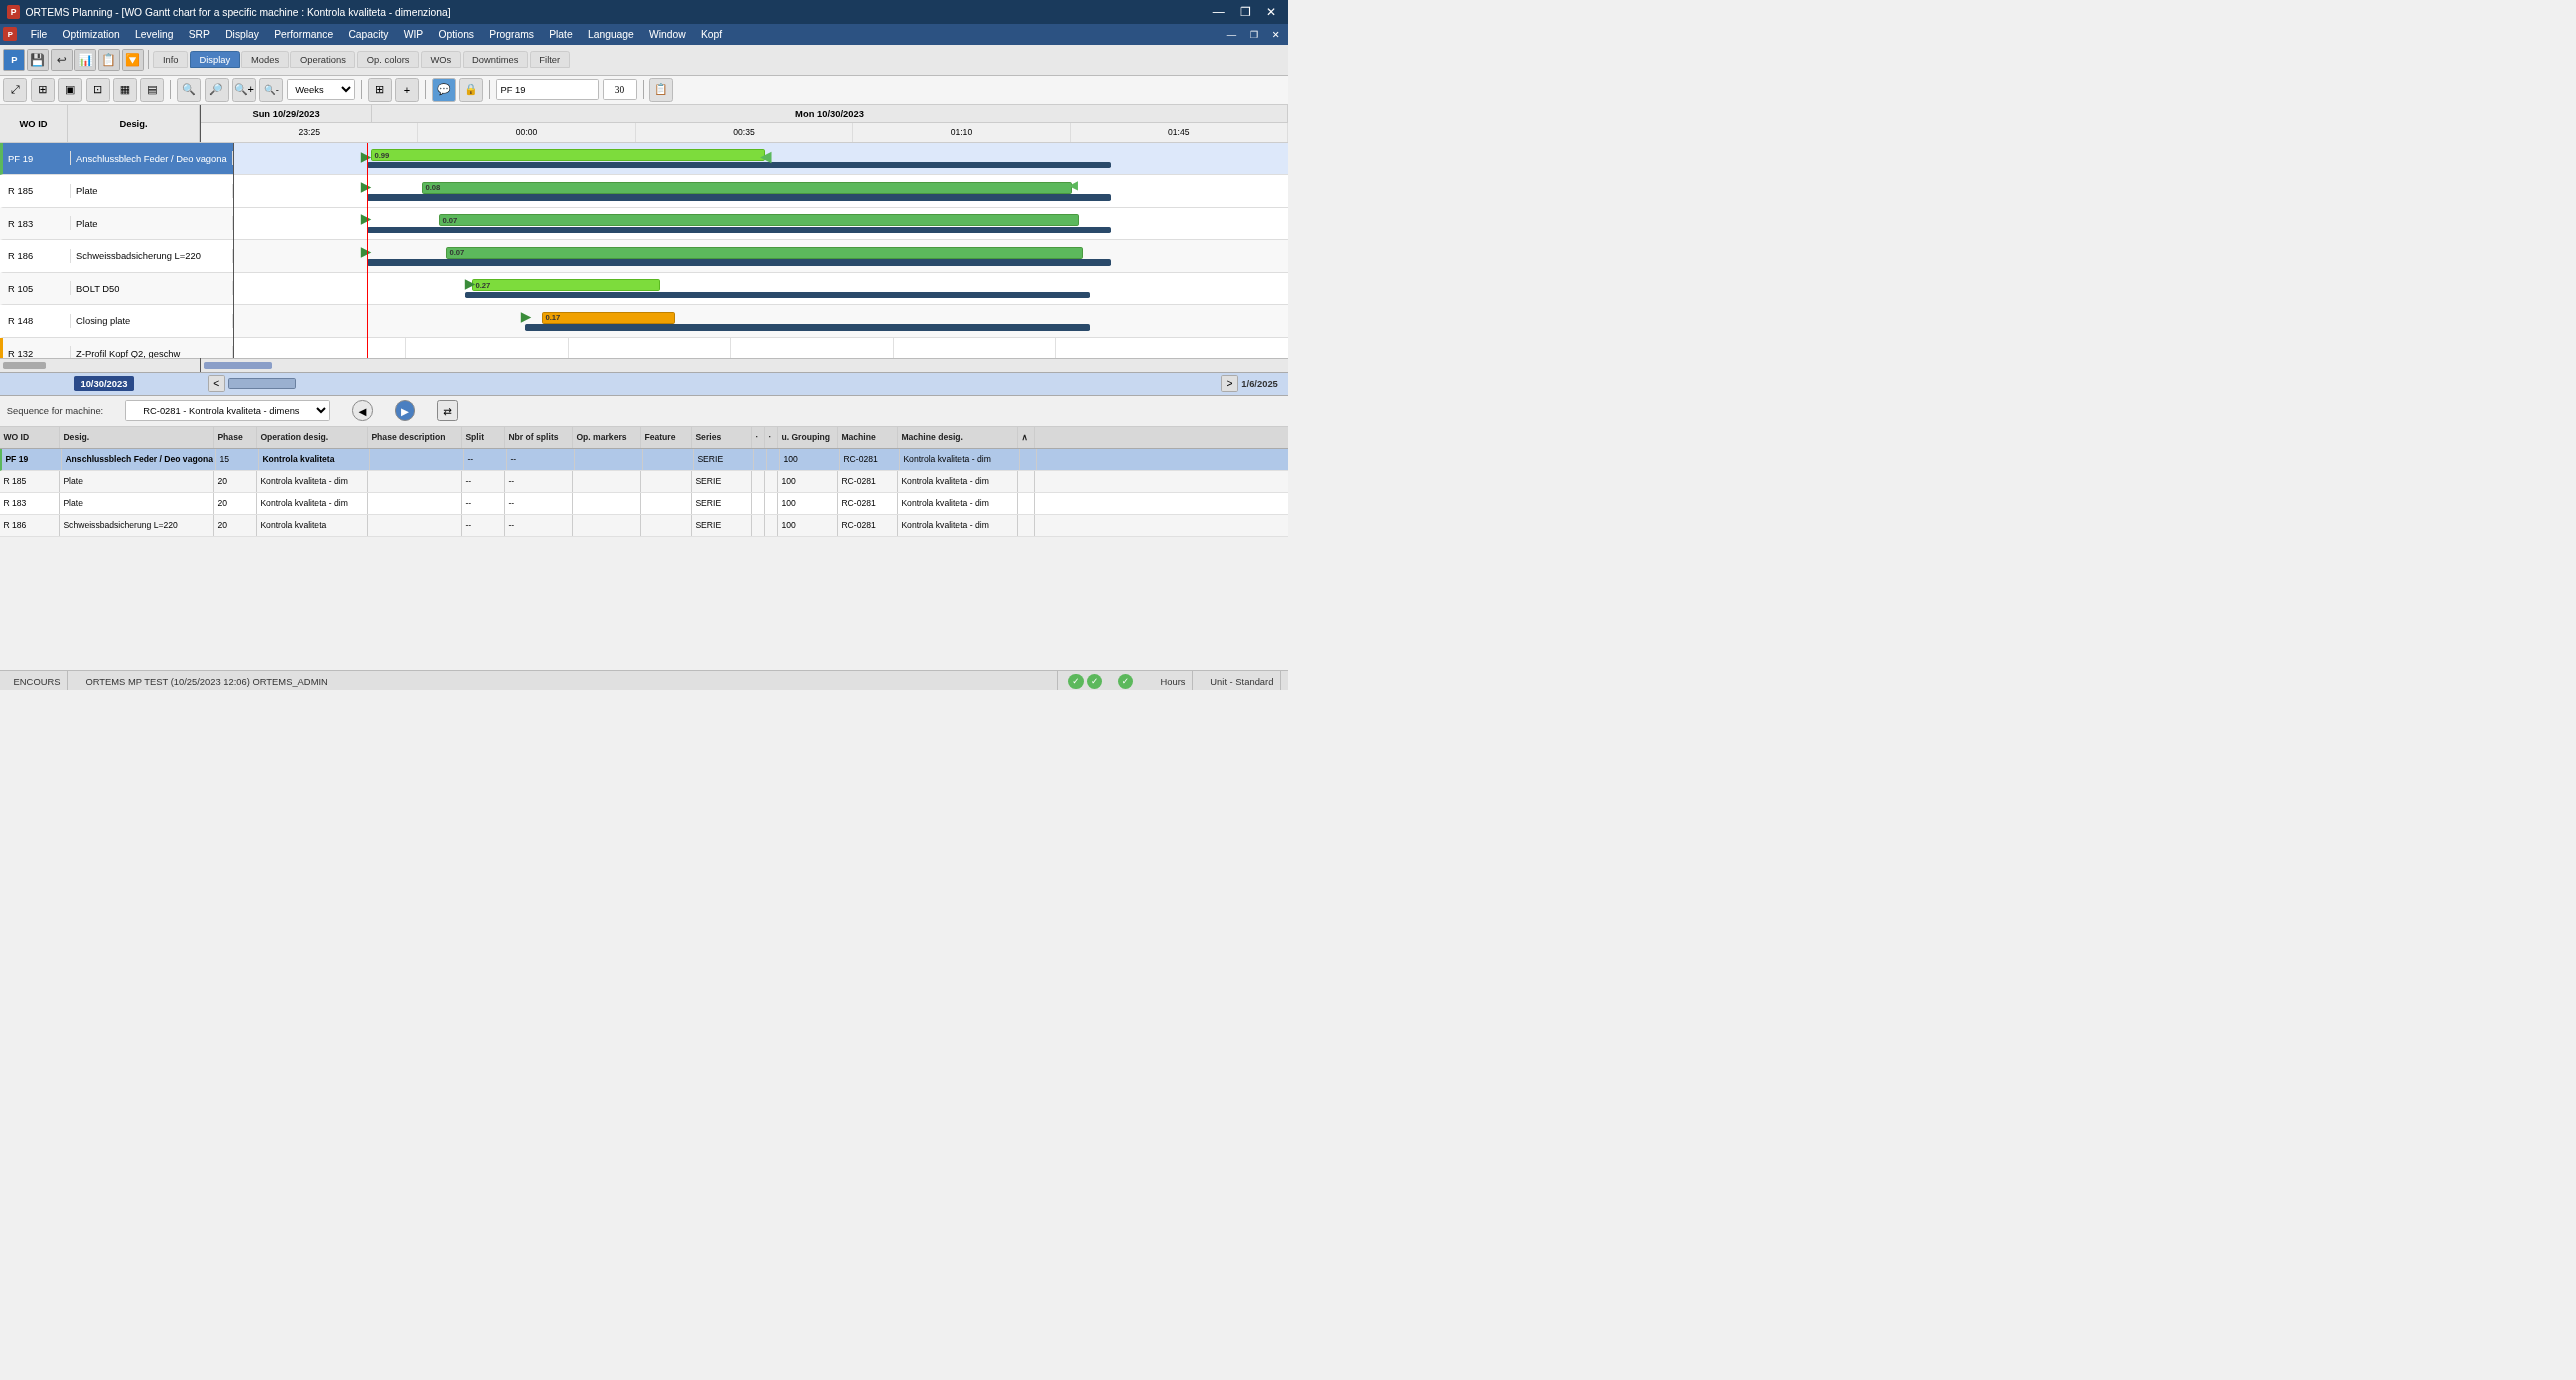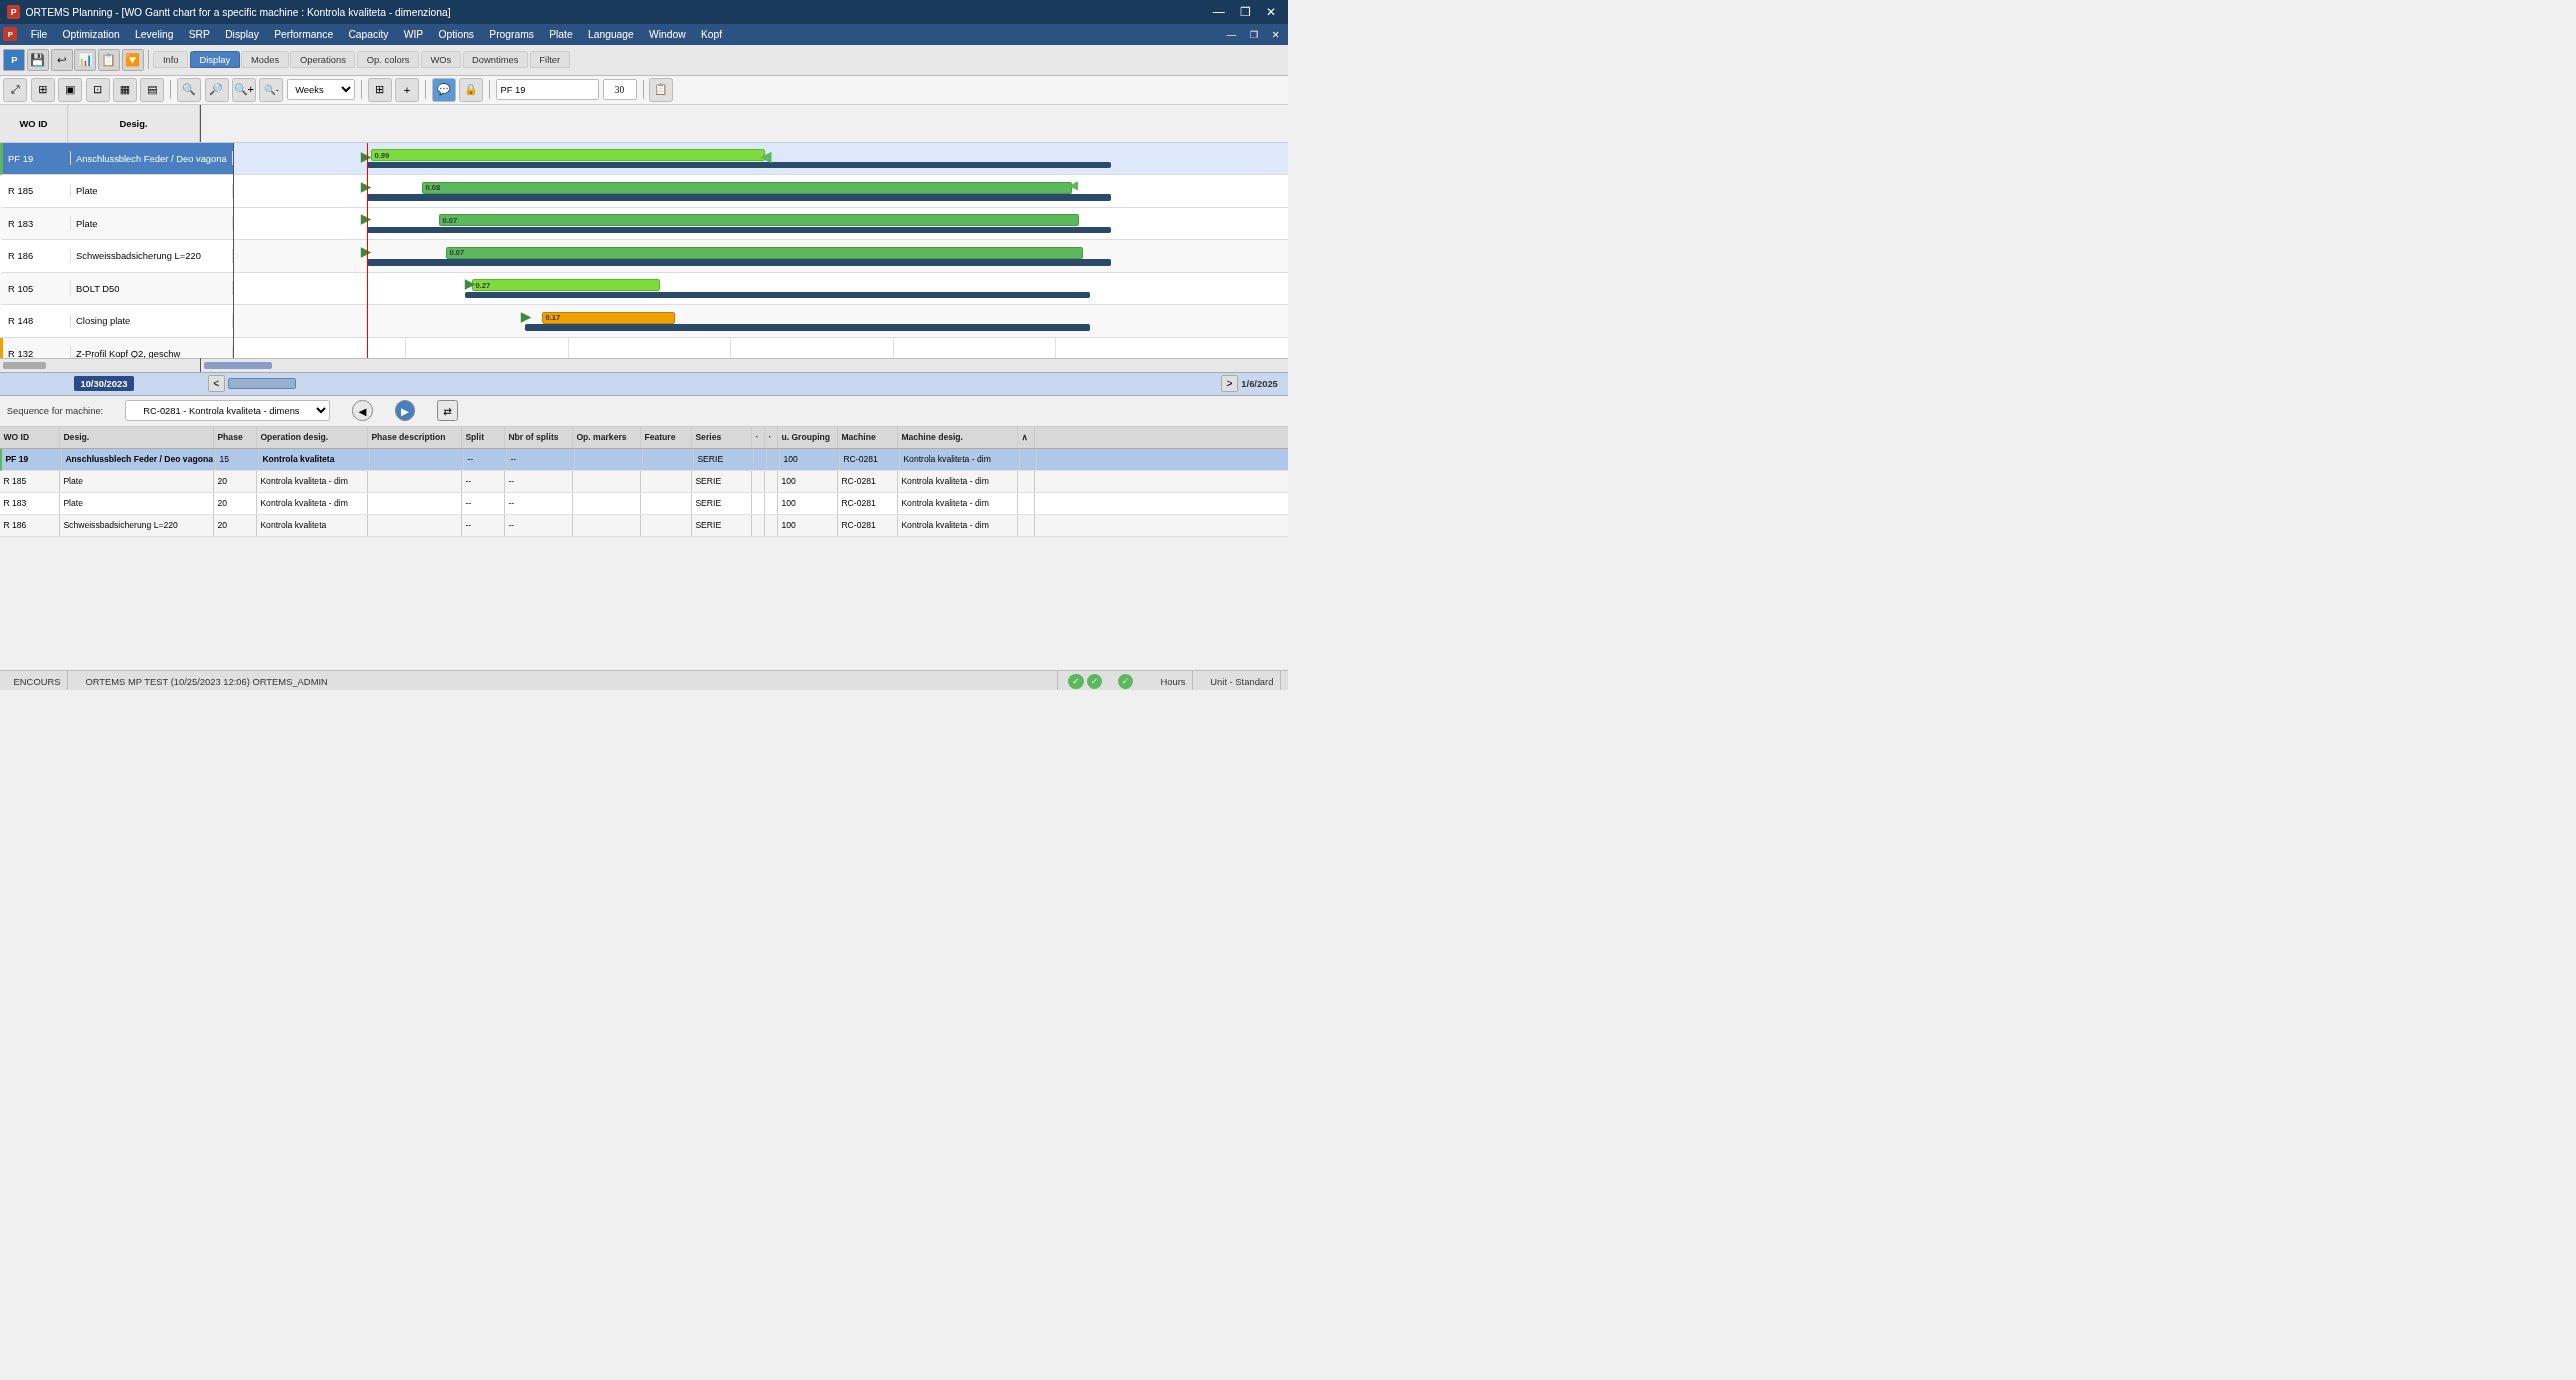--- a/index.html
+++ b/index.html
@@ -546,20 +546,37 @@
 
     <div class="gantt-header">
       <div class="gantt-left-header">
         <div class="gantt-col-header wo-id">
           <span>WO ID</span>
         </div>
         <div class="gantt-col-header desig">
           <span>Desig.</span>
         </div>
       </div>
+      <div class="gantt-right-header">
+        <div class="gantt-date-row">
+          <div class="gantt-date-cell" style="width:171px;">
+            <span>Sun 10/29/2023</span>
+          </div>
+          <div class="gantt-date-cell" style="flex:1;">
+            <span>Mon 10/30/2023</span>
+          </div>
+        </div>
+        <div class="gantt-time-row">
+          <div class="gantt-time-cell">23:25</div>
+          <div class="gantt-time-cell">00:00</div>
+          <div class="gantt-time-cell">00:35</div>
+          <div class="gantt-time-cell">01:10</div>
+          <div class="gantt-time-cell">01:45</div>
+        </div>
+      </div>
     </div>
 
     <div class="gantt-body" style="height:240px;">
 
       <div class="gantt-left-body">
 
         <div class="gantt-row selected green-indicator" style="border-left:3.4px solid #5cb85c;">
           <div class="wo-id-cell" style="color:white;">PF 19</div>
           <div class="desig-cell" style="color:white;">Anschlussblech Feder / Deo vagona</div>
         </div>

